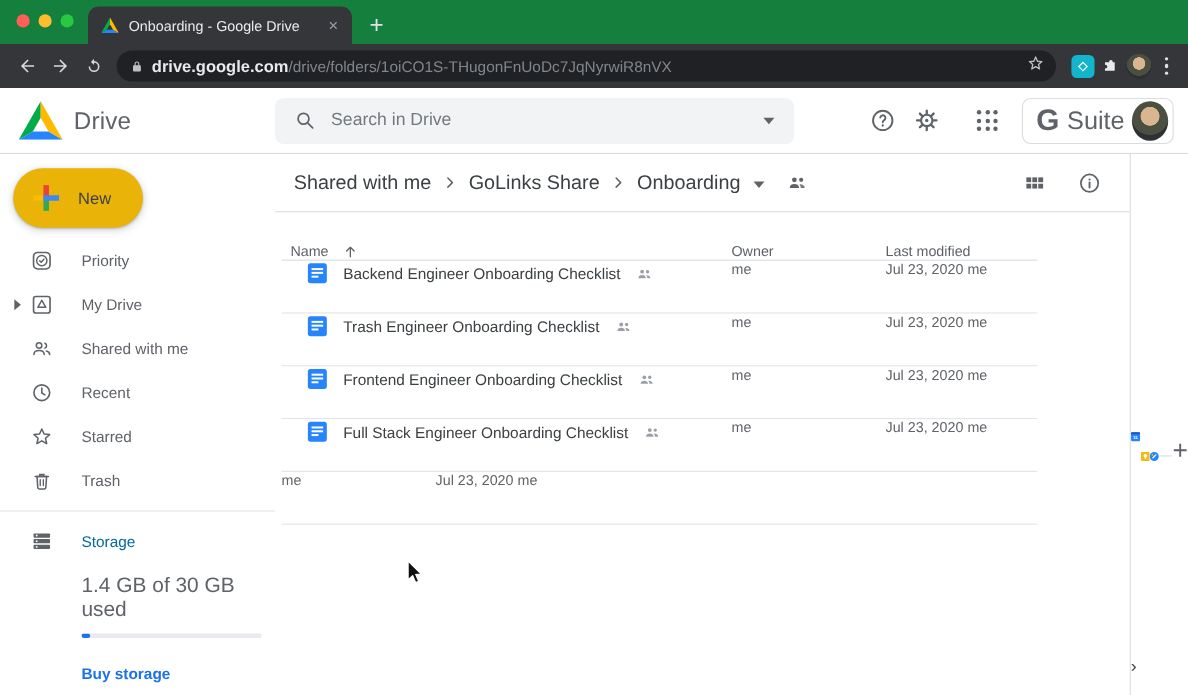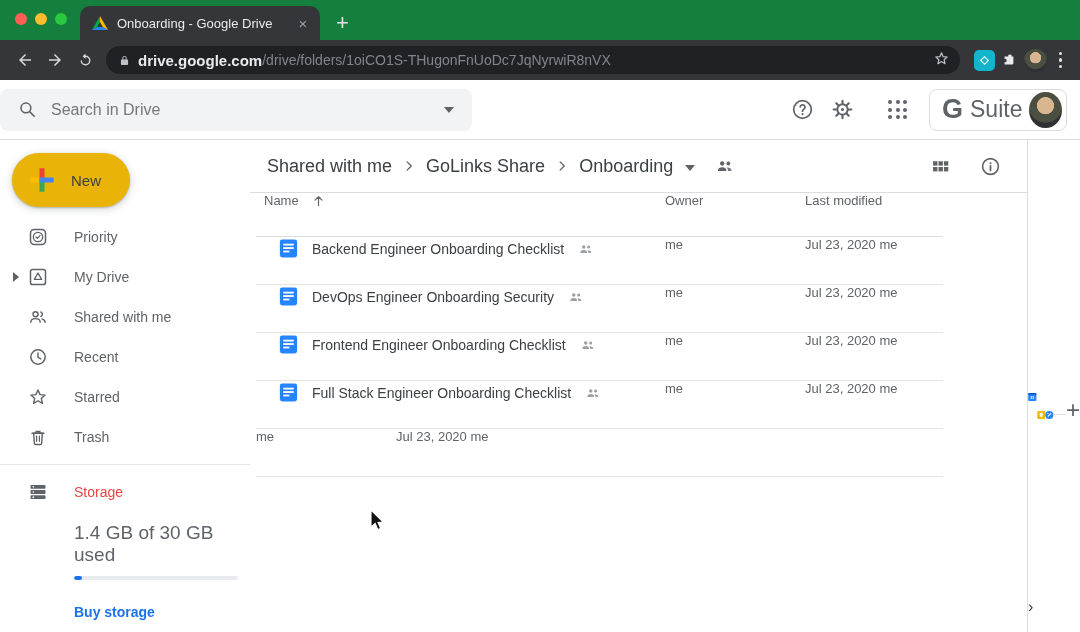--- a/index.html
+++ b/index.html
@@ -53,36 +53,36 @@
   .sidebar { width:250px; padding-top:13px; flex-shrink:0; }
   .new-btn { margin-left:12px; width:118px; height:54px; border-radius:28px; background:#eab308;
      box-shadow:0 1px 2px rgba(60,64,67,.3), 0 2px 6px 2px rgba(60,64,67,.15);
      display:flex; align-items:center; gap:14px; padding-left:15px; }
   .new-label { font-size:15px; color:#3c4043; }
   .nav { margin-top:10px; }
   .nav-item { height:40px; display:flex; align-items:center; padding-left:28px; gap:26px; color:#5f6368; font-size:14px; position:relative; }
   .nav-caret { position:absolute; left:13px; width:0; height:0; border-top:5px solid transparent; border-bottom:5px solid transparent; border-left:6px solid #5f6368; }
   .sb-divider { height:1px; background:#e3e3e3; margin-top:7px; }
   .storage-sec { padding:13px 0 0 28px; }
-  .storage-row { display:flex; align-items:center; gap:26px; color:#ef4444; font-size:14px; height:28px; }
+  .storage-row { display:flex; align-items:center; gap:26px; color:#0369a1; font-size:14px; height:28px; }
   .storage-usage { margin:16px 0 0 46px; font-size:19px; color:#5f6368; }
   .storage-track { margin:10px 0 0 46px; width:164px; height:4px; border-radius:2px; background:#e8eaed; overflow:hidden; }
   .storage-fill { height:100%; background:#1a73e8; border-radius:2px; }
   .buy-storage { margin:24px 0 0 46px; font-size:14px; color:#1a73e8; font-weight:700; display:inline-block; }
 
   .main { flex:1; position:relative; }
   .crumb-row { height:53px; border-bottom:1px solid #dadce0; display:flex; align-items:center; padding:0 26px 0 15px; font-size:18px; color:#3c4043; }
   .crumb { padding:0 2px; white-space:nowrap; }
   .crumb-sep { margin:0 6px; display:flex; }
   .crumb-caret { width:0; height:0; border-left:5px solid transparent; border-right:5px solid transparent; border-top:6px solid #5f6368; margin:3px 0 0 10px; }
   .crumb-people { margin-left:20px; display:flex; }
   .crumb-actions { margin-left:auto; display:flex; align-items:center; gap:29px; }
 
   .filetable { margin-left:6px; width:687px; }
-  .thead { height:44px; display:flex; align-items:flex-start; border-bottom:1px solid #dadce0; color:#5f6368; font-size:13px; }
+  .thead { height:44px; display:flex; align-items:flex-end; border-bottom:1px solid #dadce0; color:#5f6368; font-size:13px; }
   .th-name { flex:1; padding-left:8px; display:flex; align-items:center; gap:12px; }
   .col-owner { width:140px; }
   .col-mod { width:138px; }
   .trow { height:48px; display:flex; align-items:flex-start; border-bottom:1px solid #e4e4e4; }
   .td-name { flex:1; display:flex; align-items:center; padding-left:21px; gap:12px; font-size:14px; color:#3c4043; font-weight:500; }
   .td-people { margin-left:2px; display:flex; }
   .td-owner { width:140px; font-size:13px; color:#5f6368; }
   .td-mod { width:138px; font-size:13px; color:#5f6368; }
 
   .rightpanel { width:53px; border-left:1px solid #dadce0; flex-shrink:0; display:flex; align-items:center; padding-top:22px; position:relative; }
@@ -159,20 +159,28 @@
     </span>
     <span class="chrome-avatar"></span>
     <span class="dots3">
         <i></i>
         <i></i>
         <i></i>
       </span>
   </div>
 
   <div class="drive-header">
+    <div class="logo-zone">
+      <svg width="40" height="35" viewBox="0 0 48 42">
+        <polygon points="24,0 0,42 15.4,33 24,18" fill="#00ac47"></polygon>
+        <polygon points="0,42 48,42 32.6,33 15.4,33" fill="#2684fc"></polygon>
+        <polygon points="48,42 24,0 24,18 32.6,33" fill="#ffba00"></polygon>
+      </svg>
+      <span class="logo-text">Drive</span>
+    </div>
     <div class="searchbar">
       <svg width="19" height="19" viewBox="0 0 24 24">
         <circle cx="10" cy="10" r="6.2" fill="none" stroke="#5f6368" stroke-width="2"></circle>
         <path d="M15 15l5.5 5.5" stroke="#5f6368" stroke-width="2" stroke-linecap="round"></path>
       </svg>
       <input type="text" placeholder="Search in Drive" style="">
       <span class="caret-down"></span>
     </div>
     <div class="hdr-right">
       <span class="hdr-icon">
@@ -388,21 +396,21 @@
         <div class="trow">
           <span class="td-name">
             <svg width="23" height="23" viewBox="0 0 24 24">
               <rect x="3" y="2.5" width="18" height="19" rx="2.6" fill="#2684fc"></rect>
               <g fill="#fff">
                   <rect x="6.5" y="7" width="11" height="1.9"></rect>
                   <rect x="6.5" y="10.6" width="11" height="1.9"></rect>
                   <rect x="6.5" y="14.2" width="6.5" height="1.9"></rect>
                 </g>
             </svg>
-            <span>DevOps Engineer Onboarding Security</span>
+            <span>Trash Engineer Onboarding Checklist</span>
             <span class="td-people">
               <svg width="16" height="16" viewBox="0 0 24 24">
                   <g fill="#9aa0a6">
                     <circle cx="8.6" cy="9" r="2.6"></circle>
                     <path d="M3.6 17.2c0-2.3 2.3-3.6 5-3.6s5 1.3 5 3.6v.7h-10z"></path>
                     <circle cx="16" cy="9" r="2.3"></circle>
                     <path d="M15 13.8c2.6.2 4.8 1.4 4.8 3.4v.7h-4.3v-.7c0-1.4-.6-2.5-1.6-3.2z"></path>
                   </g>
                 </svg>
             </span>

